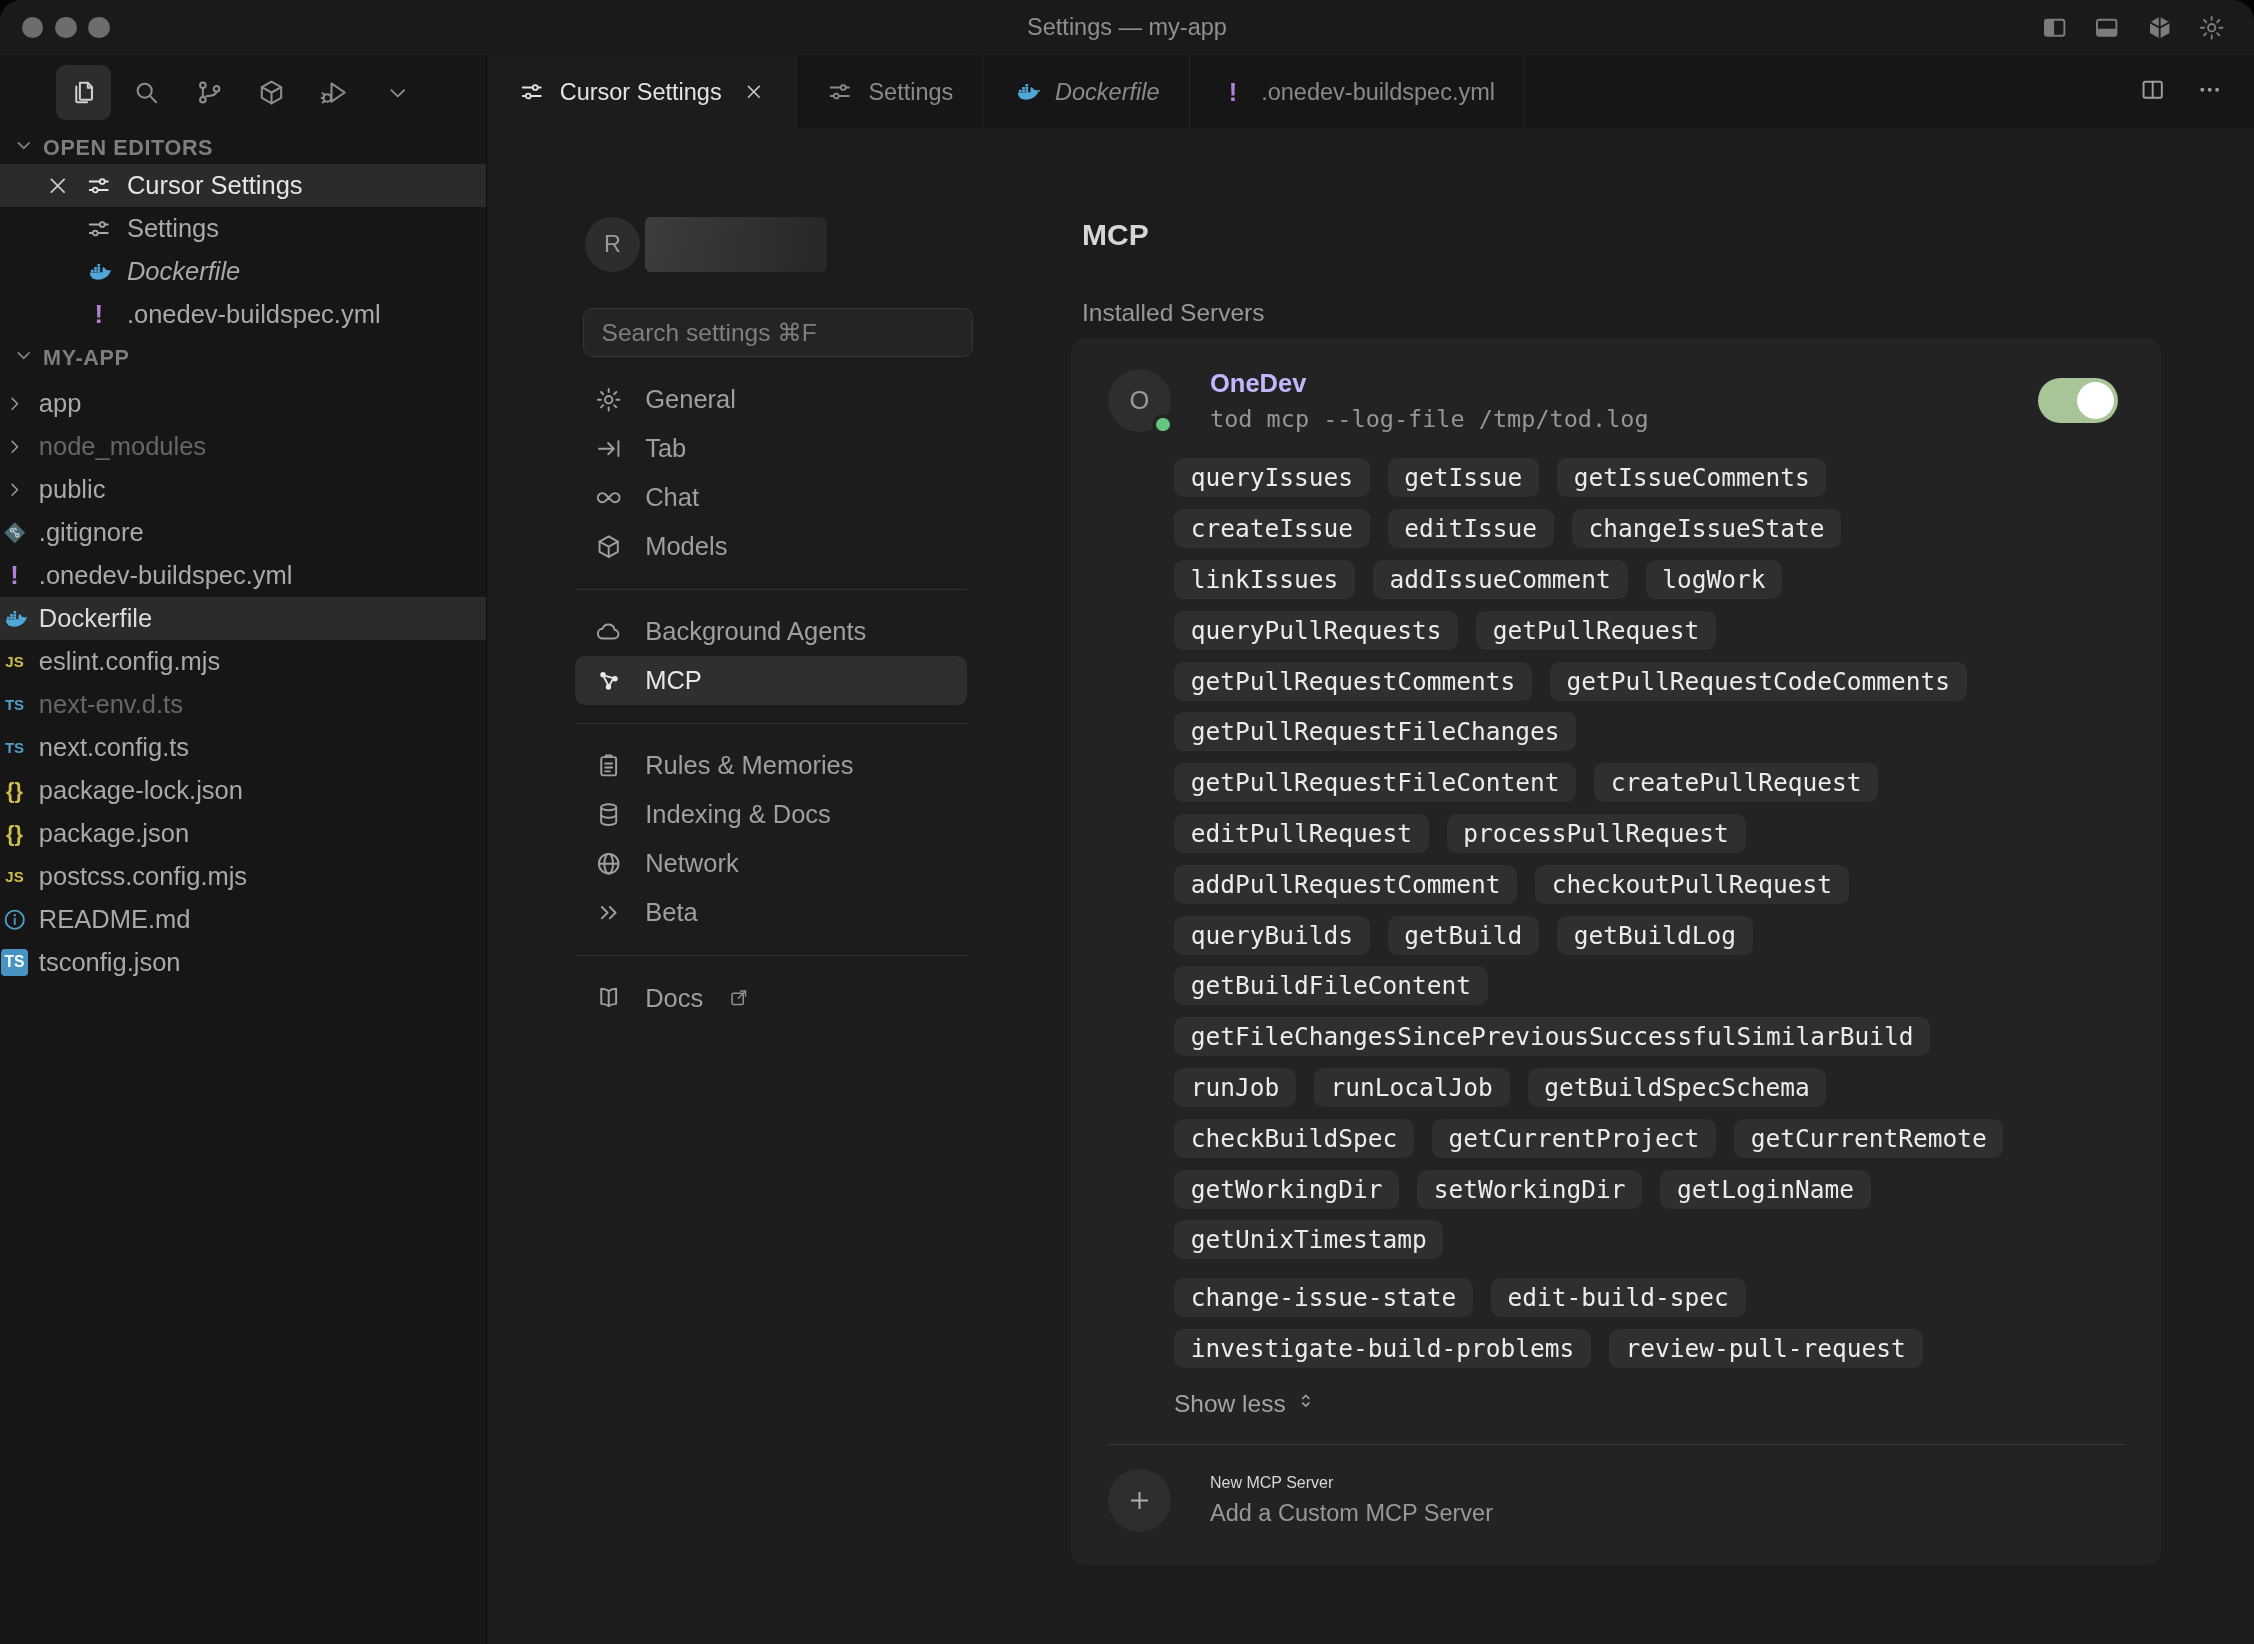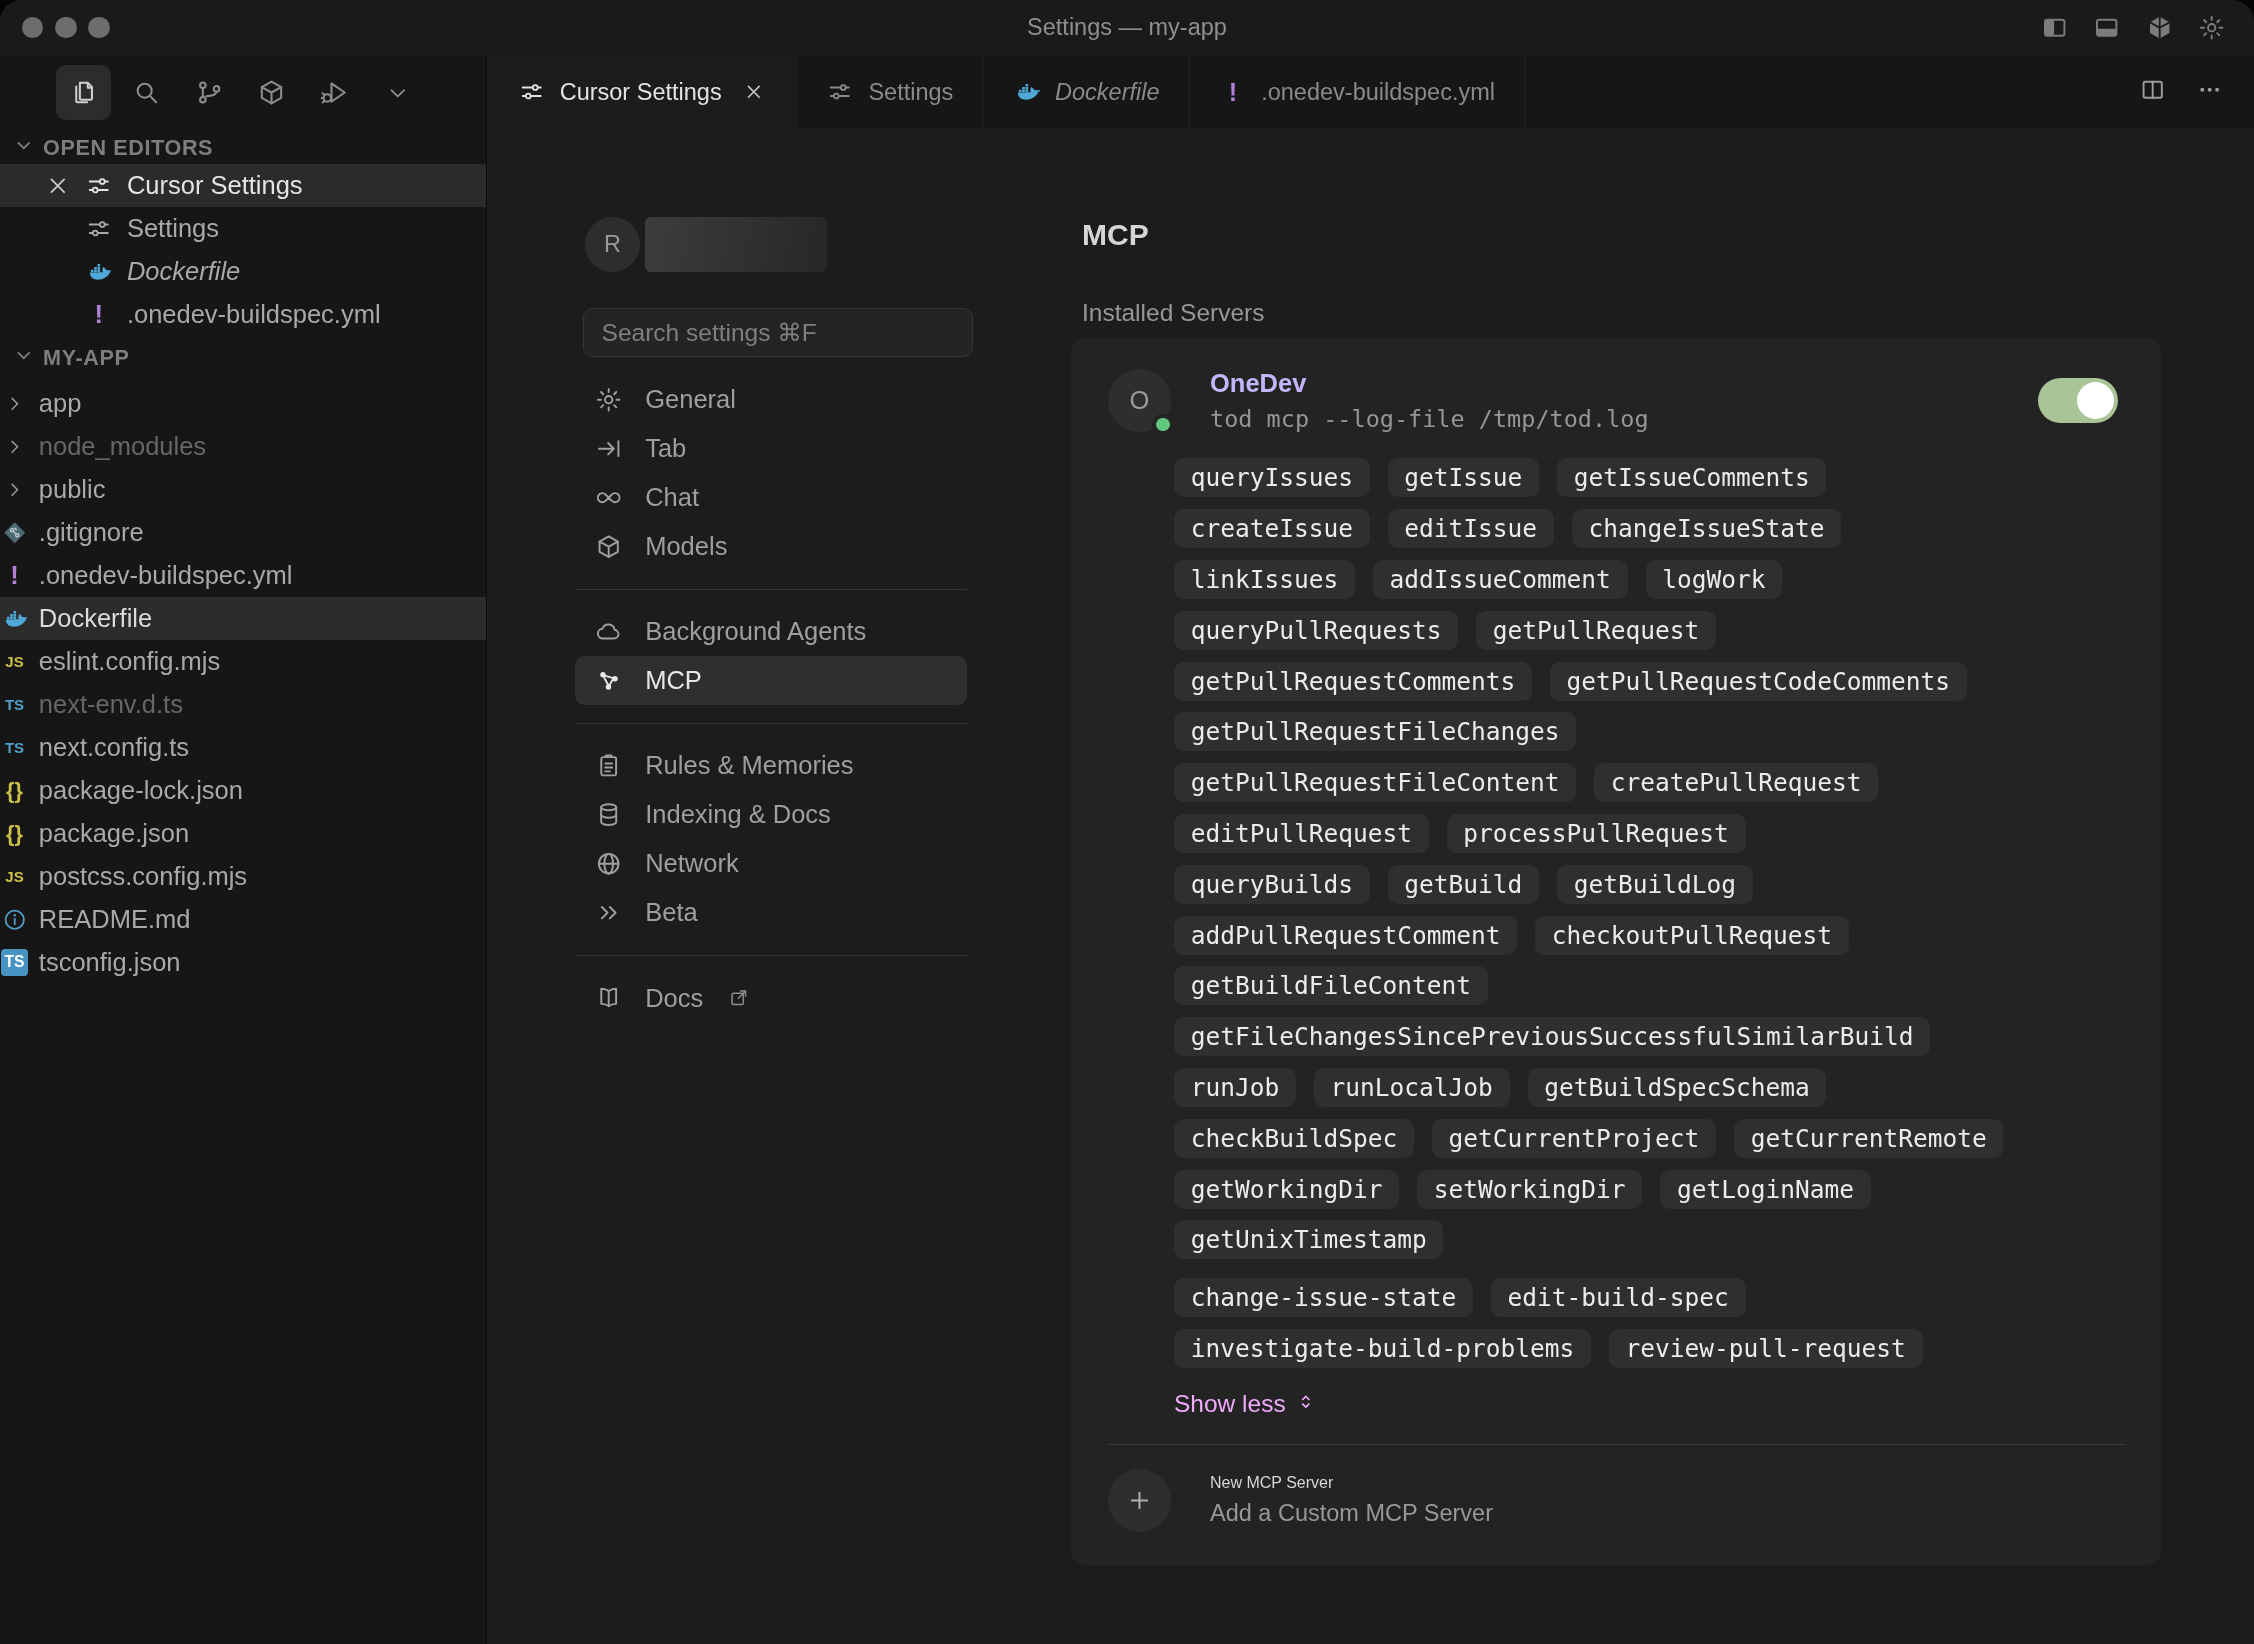--- a/index.html
+++ b/index.html
@@ -86,21 +86,21 @@
   .server-info { margin-left:39px; }
   .server-name { font-size:25.5px; font-weight:700; color:#c4b5fd; }
   .server-cmd { margin-top:6.9px; font-family:"DejaVu Sans Mono",monospace; font-size:23.5px; color:#969696; }
   .toggle { margin-left:auto; width:80px; height:45px; border-radius:22.5px; background:#a9c497; position:relative; flex:none; }
   .toggle-knob { position:absolute; top:3.9px; right:3.9px; width:37px; height:37px; border-radius:50%; background:#fff; }
 
   .chips { margin:25.5px 43px 0 103px; display:flex; flex-direction:column; gap:11.8px; }
   .chips.prompts { margin-top:19px; }
   .chip-row { display:flex; gap:18px;align-items:center; }
   .chip { height:39px; display:flex; align-items:center; padding:0 16.7px; background:#2f2f2f; border:none; border-radius:9.8px; font-family:"DejaVu Sans Mono",monospace; font-size:24.5px; color:#ececec; white-space:nowrap; }
-  .show-less { margin:21.6px 0 0 103px; height:29px; display:flex; align-items:center; gap:9.8px; color:#f0abfc; font-size:24.5px; width:max-content; }
+  .show-less { margin:21.6px 0 0 103px; height:29px; display:flex; align-items:flex-start; gap:9.8px; color:#a3a3a3; font-size:24.5px; width:max-content; }
   .show-less svg { width:21.6px; height:21.6px; }
   .card-divider { margin:25.5px 36px 0 37px; border-top:1px solid #3a3a3a; }
   .new-server { display:flex; align-items:center; gap:39px; margin:23.5px 43px 0 37px; }
   .plus-avatar { width:63px; height:63px; border-radius:50%; background:#2e2e2e; display:grid; place-items:center; color:#b0b0b0; flex:none; }
   .plus-avatar svg { width:29px; height:29px; }
   .new-title { font-size:16px; color:#d6d6d6; }
   .new-sub { margin-top:7.8px; font-size:23.5px; color:#989898; }
 </style>
 </head>
 <body>
@@ -583,27 +583,27 @@
           </div>
           <div class="chip-row">
             <button class="chip">getPullRequestFileContent</button>
             <button class="chip">createPullRequest</button>
           </div>
           <div class="chip-row">
             <button class="chip">editPullRequest</button>
             <button class="chip">processPullRequest</button>
           </div>
           <div class="chip-row">
+            <button class="chip">addPullRequestComment</button>
+            <button class="chip">checkoutPullRequest</button>
+          </div>
+          <div class="chip-row">
             <button class="chip">queryBuilds</button>
             <button class="chip">getBuild</button>
             <button class="chip">getBuildLog</button>
-          </div>
-          <div class="chip-row">
-            <button class="chip">addPullRequestComment</button>
-            <button class="chip">checkoutPullRequest</button>
           </div>
           <div class="chip-row">
             <button class="chip">getBuildFileContent</button>
           </div>
           <div class="chip-row">
             <button class="chip">getFileChangesSincePreviousSuccessfulSimilarBuild</button>
           </div>
           <div class="chip-row">
             <button class="chip">runJob</button>
             <button class="chip">runLocalJob</button>

